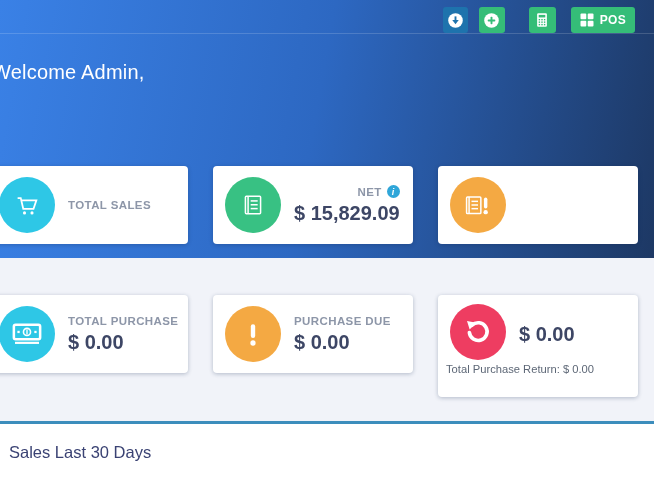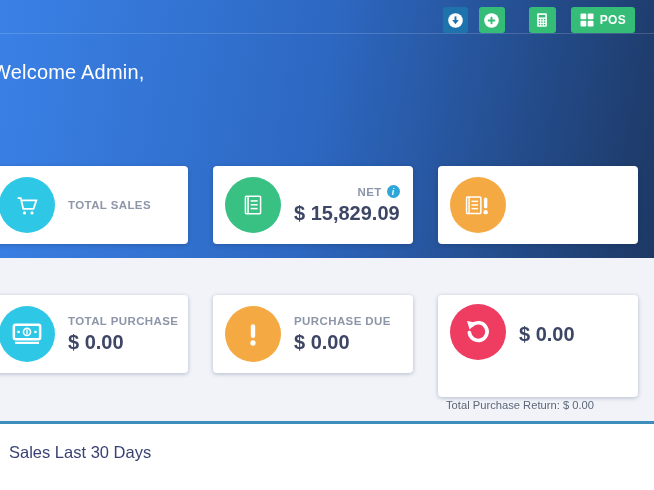--- a/index.html
+++ b/index.html
@@ -58,21 +58,21 @@
   .stat-value {
     margin-top:4px; font-size:20px; font-weight:bold; color:#3d4665;
     white-space:nowrap;
   }
   .info-badge {
     width:13px; height:13px; border-radius:50%; background:#2fa6d9;
     color:#fff; font-size:9px; font-weight:bold; font-style:italic;
     display:inline-flex; align-items:center; justify-content:center;
     cursor:pointer;
   }
-  .card-details { padding:3px 6px 0 8px;margin-top:36px; }
+  .card-details { padding:3px 6px 0 8px; }
   .card-details div {
     font-size:11.2px; color:#5d6776; line-height:15.5px; white-space:nowrap;
   }
 
   
   .c1 { left:-13px; top:166px; width:201px; height:78px; }
   .c2 { left:213px;  top:166px; width:200px; height:78px; }
   .c3 { left:438px;  top:166px; width:200px; height:78px; }
   .c4 { left:-13px; top:295px; width:201px; height:78px; }
   .c5 { left:213px;  top:295px; width:200px; height:78px; }

